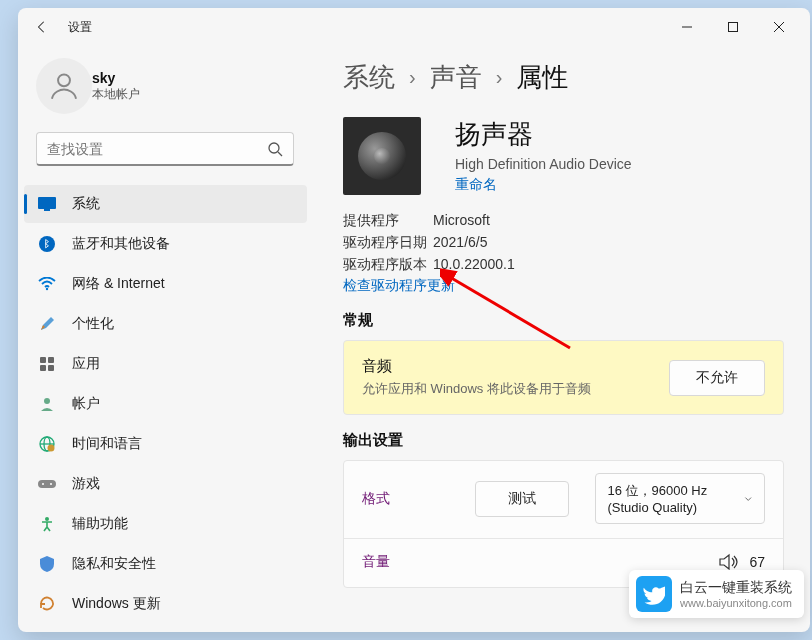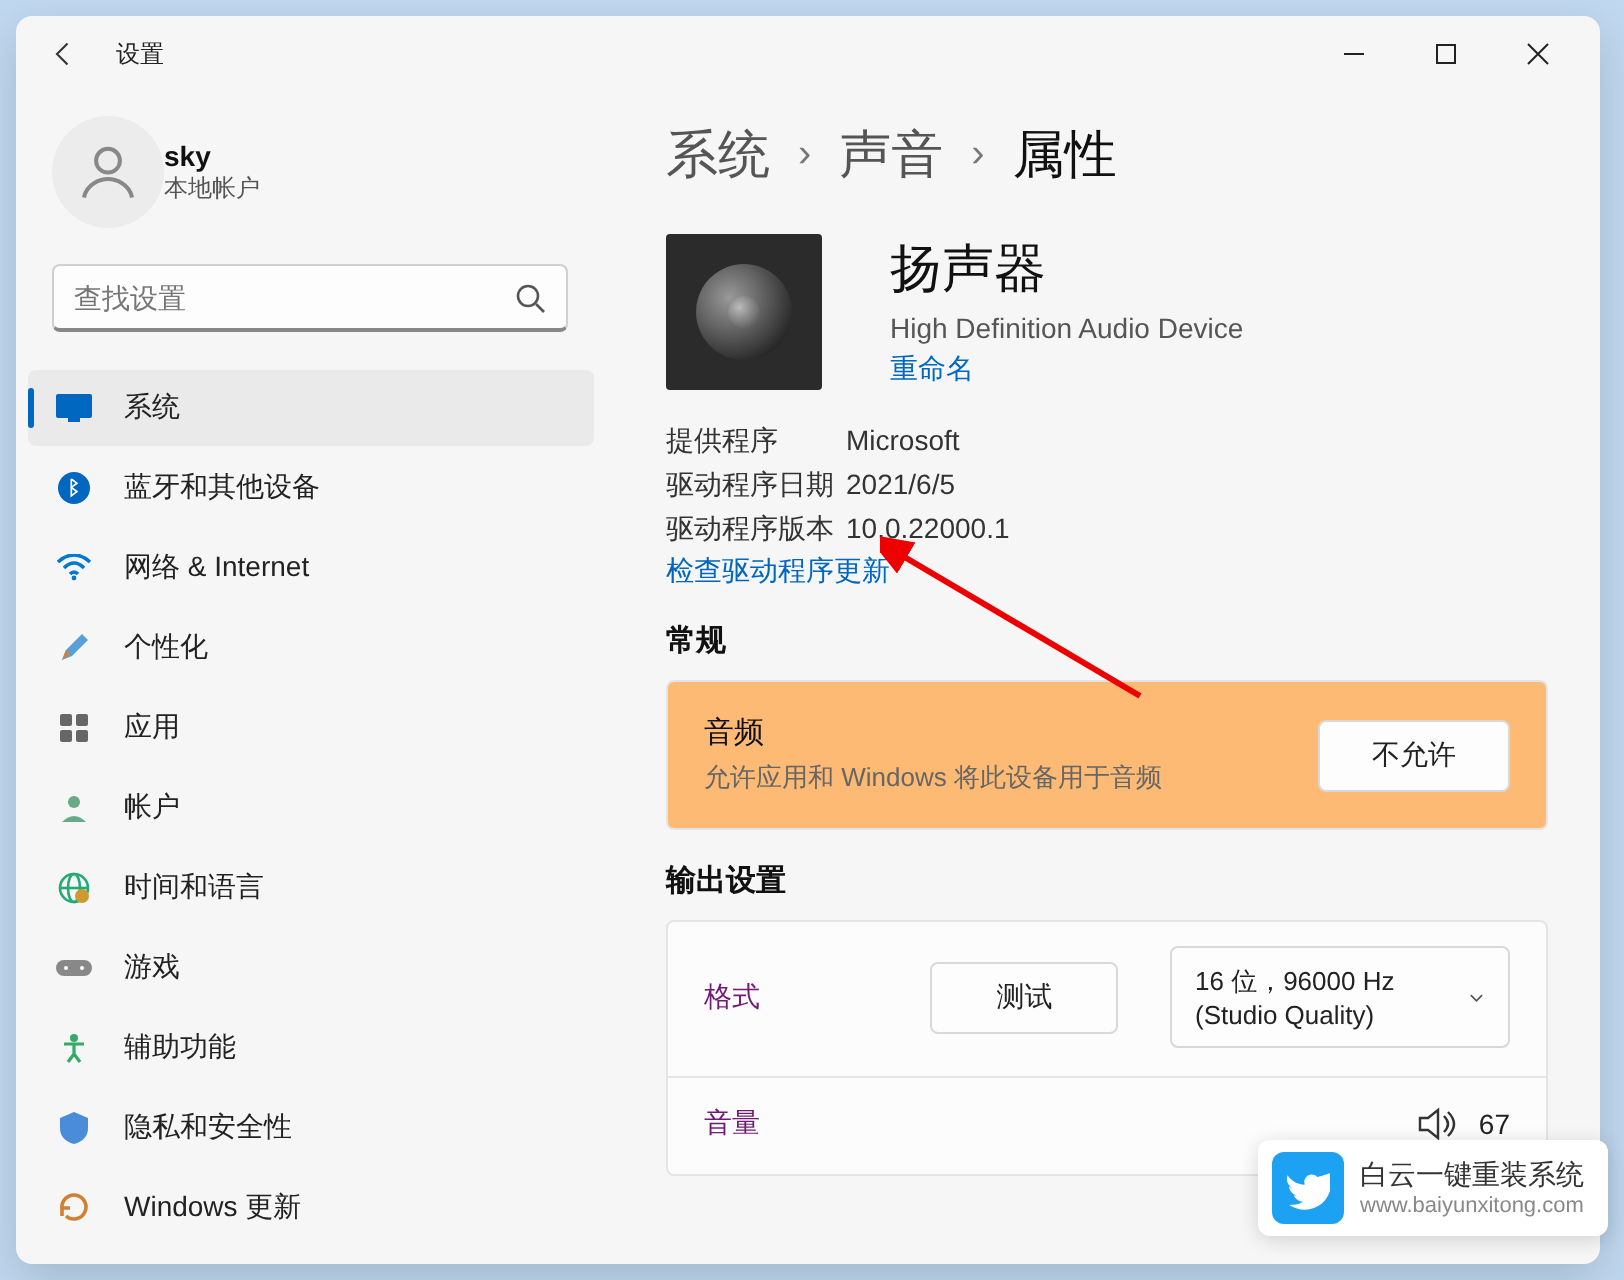--- a/index.html
+++ b/index.html
@@ -1,17 +1,17 @@
 <!DOCTYPE html>
 <html><head>
 <meta charset="utf-8">
 <style>
 * { margin:0; padding:0; box-sizing:border-box; font-family:"Segoe UI","Microsoft YaHei",sans-serif; }
 body { background:#c0d8f0; width:812px; height:640px; overflow:hidden; position:relative; }
-.window { position:absolute; left:8px; top:8px; width:792px; height:624px; background:#f6f6f6; border-radius:8px; box-shadow:0 8px 24px rgba(0,0,0,0.15); display:flex; flex-direction:column; overflow:hidden; }
+.window { position:absolute; left:18px; top:8px; width:792px; height:624px; background:#f6f6f6; border-radius:8px; box-shadow:0 8px 24px rgba(0,0,0,0.15); display:flex; flex-direction:column; overflow:hidden; }
 .titlebar { height:38px; display:flex; align-items:center; padding:0 8px; }
 .titlebar .back { width:32px; height:32px; display:flex; align-items:center; justify-content:center; cursor:pointer; border-radius:4px; font-size:16px; color:#333; }
 .titlebar .title { margin-left:10px; font-size:12px; color:#222; }
 .titlebar .spacer { flex:1; }
 .titlebar .wbtn { width:46px; height:32px; display:flex; align-items:center; justify-content:center; cursor:pointer; }
 .titlebar .wbtn svg { width:12px; height:12px; }
 .body { flex:1; display:flex; overflow:hidden; }
 .sidebar { width:295px; display:flex; flex-direction:column; padding:8px 0 0 0; overflow:hidden; }
 .user { display:flex; align-items:center; padding:4px 18px 14px 18px; }
 .avatar { width:56px; height:56px; border-radius:50%; background:#ececec; display:flex; align-items:center; justify-content:center; }
@@ -36,21 +36,21 @@
 .devicon .spk { width:48px; height:48px; border-radius:50%; background:radial-gradient(circle at 35% 35%, #999 0%, #666 35%, #222 80%); position:relative; }
 .devicon .spk::after { content:""; position:absolute; left:50%; top:50%; width:16px; height:16px; border-radius:50%; background:radial-gradient(circle at 35% 35%, #bbb, #444); transform:translate(-50%,-50%); }
 .devtitle { font-size:26px; color:#111; margin-bottom:4px; }
 .devsub { font-size:14px; color:#555; margin-bottom:4px; }
 .link { color:#0067c0; font-size:14px; cursor:pointer; }
 .infotable { margin-top:6px; }
 .inforow { display:flex; font-size:14px; color:#333; line-height:22px; }
 .inforow .k { width:90px; color:#333; }
 .inforow .v { color:#333; }
 .section-h { font-size:15px; font-weight:600; color:#111; margin:16px 0 10px 0; }
-.card { border:1px solid #e4e4e4; background:#fdba74; border-radius:4px; padding:16px 18px; display:flex; align-items:center; }
+.card { border:1px solid #e4e4e4; background:#fef9c3; border-radius:4px; padding:16px 18px; display:flex; align-items:center; }
 .card .ctext { flex:1; }
 .card .ct1 { font-size:15px; color:#111; margin-bottom:4px; }
 .card .ct2 { font-size:13px; color:#666; }
 .btn { background:#fdfdfd; border:1px solid #d8d8d8; border-radius:4px; padding:8px 26px; font-size:14px; color:#222; cursor:pointer; }
 .outcard { border:1px solid #e4e4e4; background:#fcfcfc; border-radius:4px; padding:12px 18px 16px 18px; }
 .row { display:flex; align-items:center; }
 .outcard .lbl { width:88px; font-size:14px; color:#701a75; }
 .outcard .mid { flex:1; display:flex; justify-content:center; }
 .select { flex:1; display:flex; align-items:center; justify-content:space-between; border:1px solid #d8d8d8; border-radius:4px; padding:8px 12px; font-size:13px; color:#222; background:#fdfdfd; cursor:pointer; max-width:270px; }
 .divider { height:1px; background:#e6e6e6; margin:14px -18px; }

